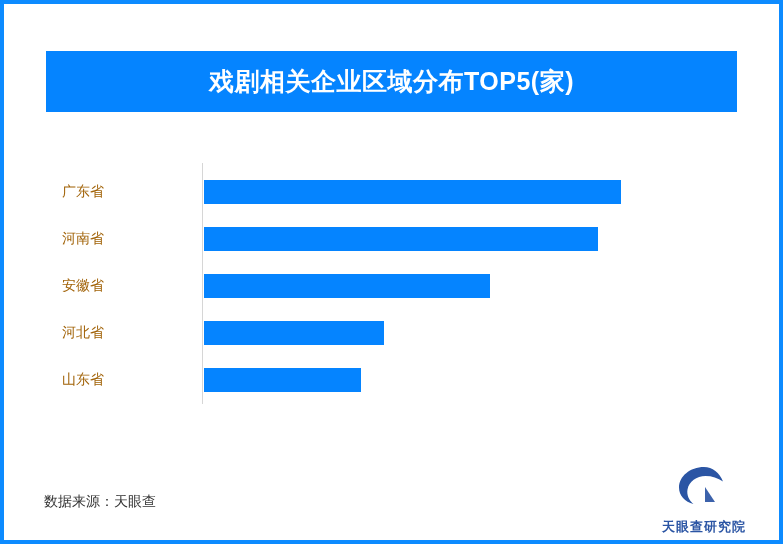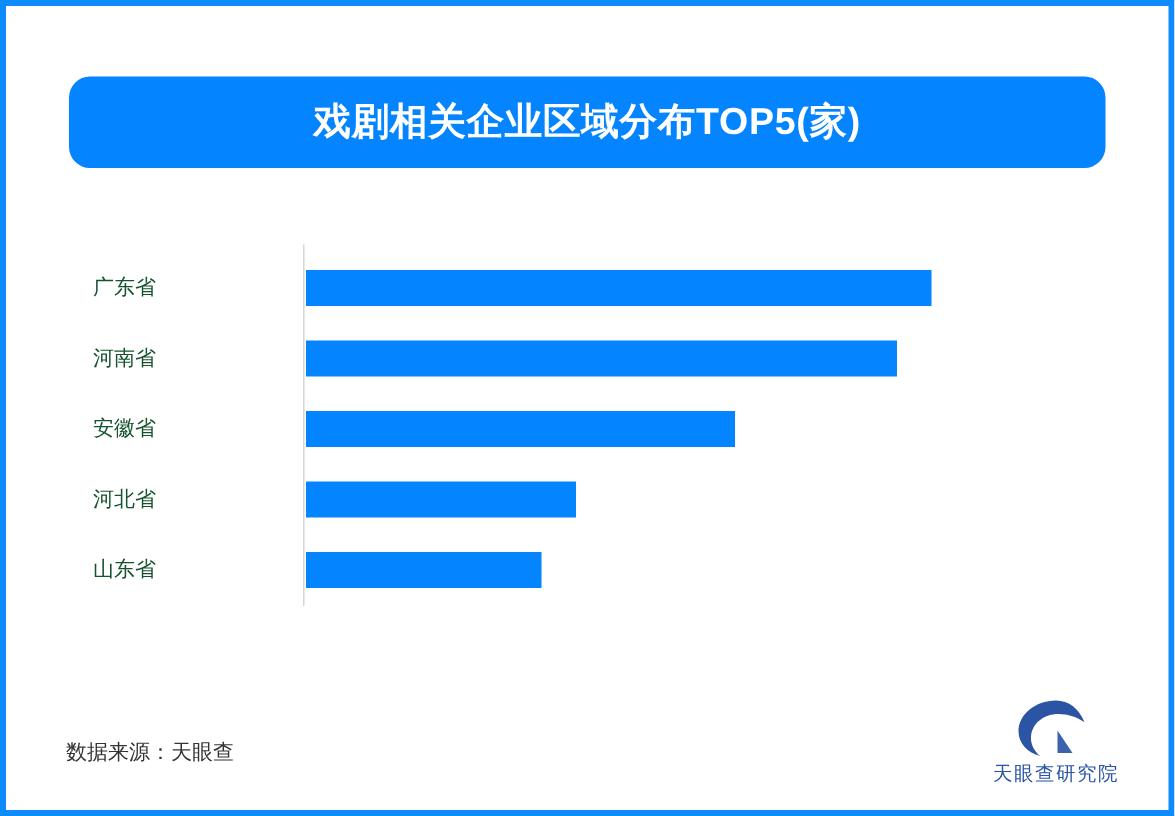--- a/index.html
+++ b/index.html
@@ -19,21 +19,20 @@
 
   
   #title-band{
     position:absolute;
     left:42px; top:47px;
     width:691px; height:61px;
     background:#0584ff;
     display:flex;
     align-items:center;
     justify-content:center;
-    border-radius:14px;
   }
   #title-text{
     color:#ffffff;
     font-size:25px;
     font-weight:bold;
     letter-spacing:0.5px;
     line-height:1;
     white-space:nowrap;
   }
 
@@ -56,21 +55,21 @@
   }
   .bar-label{
     position:absolute;
     right:100%;
     margin-right:0px;
     width:70px;
     top:50%;
     transform:translateY(-50%);
     text-align:left;
     font-size:14px;
-    color:#14532d;
+    color:#a16207;
     white-space:nowrap;
   }
   .bar-fill{
     position:absolute;
     left:72px;
     top:0;
     height:24px;
     background:#0584ff;
   }
 
@@ -89,23 +88,23 @@
     width:100px;
     display:flex;
     flex-direction:column;
     align-items:center;
   }
   #logo-mark{
     width:54px;height:40px;
     display:block;
   }
   #logo-text{
-    margin-top:1px;
+    margin-top:12px;
     font-size:13px;
-    font-weight:normal;
+    font-weight:bold;
     color:#2b55a4;
     letter-spacing:1px;
     white-space:nowrap;
   }
 </style>
 </head>
 <body>
 
 <div id="canvas">
 

